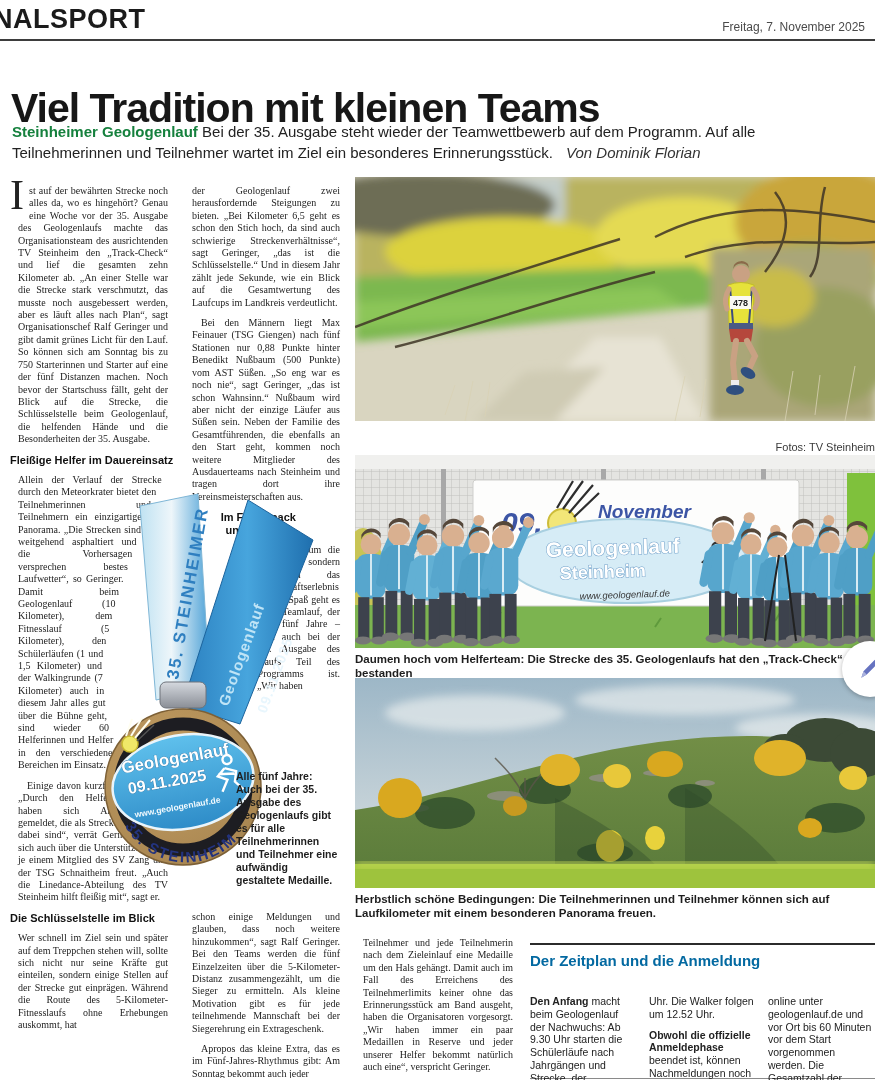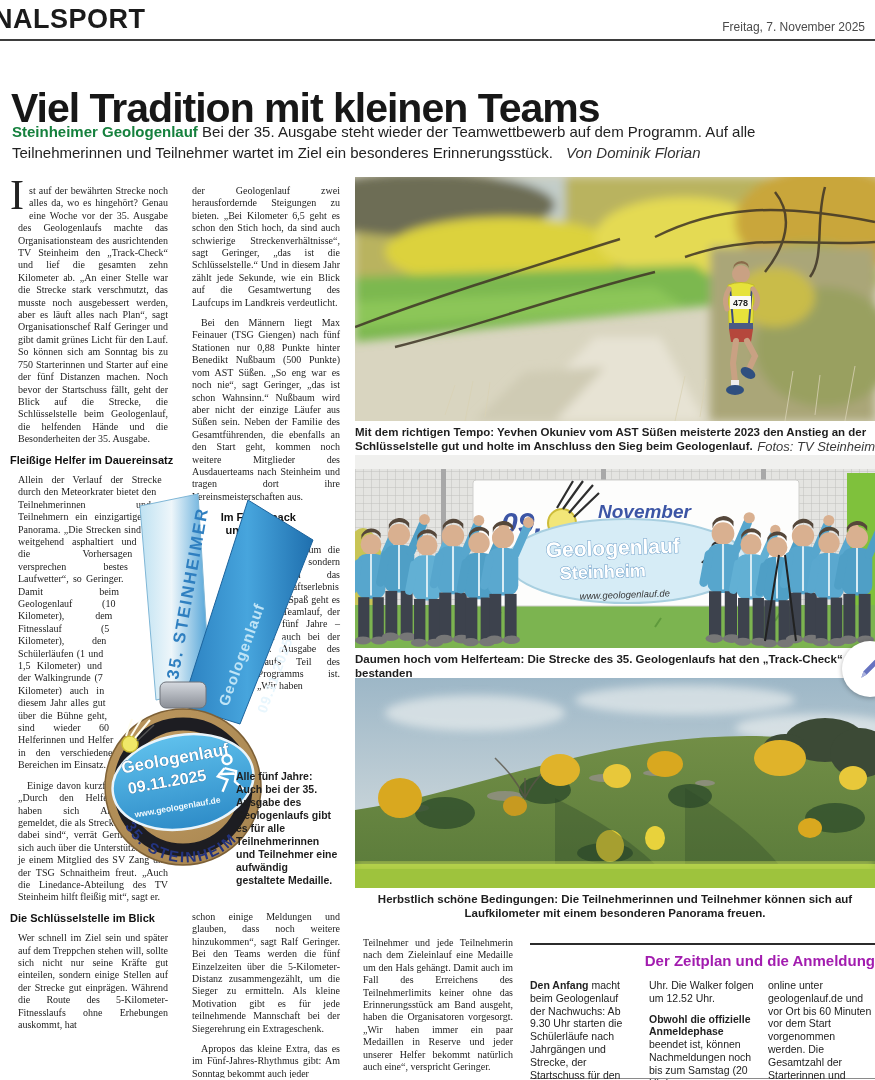--- a/index.html
+++ b/index.html
@@ -33,32 +33,32 @@
   
   .sp1{float:right;width:74px;height:318px;margin-top:62px;
        shape-outside:polygon(100% 0,80% 5%,56% 16%,20% 36%,0 52%,8% 66%,36% 82%,70% 94%,100% 100%);}
   .sp2{float:left;width:76px;height:196px;
        shape-outside:polygon(0 0,42% 0,72% 30%,100% 58%,94% 100%,0 100%);}
   
   .photo{position:absolute;overflow:hidden;}
   .photo svg{display:block;}
   .caption{position:absolute;font-family:"Liberation Sans",sans-serif;font-weight:700;
         font-size:11.5px;line-height:1.25;color:#1e1e1e;}
-  .credit{position:absolute;right:0;bottom:0;font-weight:400;font-style:italic;
-        font-size:13px;color:#3a3a3a;}
+  .credit{position:absolute;right:0;bottom:0;font-weight:400;
+        font-size:11px;color:#3a3a3a;}
   
   .medal{position:absolute;left:98px;top:492px;width:250px;height:400px;z-index:3;}
   .medal-caption{position:absolute;left:236px;top:770px;width:102px;z-index:3;
         font-family:"Liberation Sans",sans-serif;font-weight:700;font-size:10.5px;
         line-height:13px;text-align:left;color:#1e1e1e;}
   
   .infobox{position:absolute;left:530px;top:943px;width:345px;height:133px;
         border-top:2px solid #2b2b2b;border-bottom:1px solid #8a8a8a;
         font-family:"Liberation Sans",sans-serif;}
-  .infobox h2{margin:7px 0 10px 0;font-size:15px;color:#a21caf;text-align:right;}
+  .infobox h2{margin:7px 0 26px 0;font-size:15px;color:#0369a1;}
   .ib-cols{display:flex;gap:13px;}
   .ib-col{width:106px;font-size:10.5px;line-height:12.8px;color:#222;}
   .ib-col p{margin:0 0 8px 0;}
   .ib-b{font-weight:700;}
   
   .pen-btn{position:absolute;left:842px;top:641px;width:56px;height:56px;border-radius:50%;
         background:#fff;box-shadow:0 1px 5px rgba(0,0,0,.3);z-index:5;
         display:flex;align-items:center;justify-content:center;cursor:pointer;}
 </style>
 </head>
@@ -153,21 +153,20 @@
         <path d="M374,152 h24 l-2,13 h-20 z" fill="#b5473c"></path>
         <path d="M381,164 l-3,22 l2,19" stroke="#c9a183" stroke-width="6" fill="none" stroke-linecap="round"></path>
         <path d="M392,164 l8,15 l-6,13" stroke="#c9a183" stroke-width="6" fill="none" stroke-linecap="round"></path>
         <rect x="376" y="203" width="8" height="6" fill="#eee"></rect>
         <ellipse cx="380" cy="213" rx="9" ry="5" fill="#2f4f7f"></ellipse>
         <ellipse cx="393" cy="196" rx="8" ry="5" fill="#2f4f7f" transform="rotate(30 393 196)"></ellipse>
       </g>
     </svg>
   </div>
   <div class="caption" style="left:355px;top:425px;width:520px;height:30px;">
-    <span>Mit dem richtigen Tempo: Yevhen Okuniev vom AST Süßen meisterte 2023 den Anstieg an der Schlüsselstelle gut und holte im Anschluss den Sieg beim Geologenlauf.</span>
     <span class="credit">Fotos: TV Steinheim</span>
   </div>
 
   <div class="photo" style="left:355px;top:455px;width:520px;height:193px;">
     <svg width="520" height="193" viewBox="0 0 520 193">
       <defs>
         <pattern id="mesh" width="8" height="8" patternUnits="userSpaceOnUse">
           <rect width="8" height="8" fill="#e4e4e1"></rect>
           <path d="M0,0 H8 M0,0 V8" stroke="#c0c0bd" stroke-width="1"></path>
         </pattern>
@@ -288,21 +287,21 @@
         <ellipse cx="300" cy="160" rx="10" ry="12" fill="#e8d23c"></ellipse>
         <ellipse cx="455" cy="150" rx="12" ry="10" fill="#d9a81f"></ellipse>
         <ellipse cx="160" cy="128" rx="12" ry="10" fill="#c79a20"></ellipse>
       </g>
       <path d="M200,120 C260,150 300,180 320,210 L200,210 Z" fill="#2c4528" opacity=".35"></path>
       <path d="M330,110 C380,140 420,175 440,210 L330,210 Z" fill="#2c4528" opacity=".3"></path>
       <rect x="0" y="186" width="520" height="24" fill="#9ec33d"></rect>
       <rect x="0" y="184" width="520" height="6" fill="#c6dc55" filter="url(#b3)"></rect>
     </svg>
   </div>
-  <div class="caption" style="left:355px;top:892px;width:520px;text-align:center;">
+  <div class="caption" style="left:355px;top:892px;width:520px;">
     <span>Herbstlich schöne Bedingungen: Die Teilnehmerinnen und Teilnehmer können sich auf Laufkilometer mit einem besonderen Panorama freuen.</span>
   </div>
 
   <div class="medal">
     <svg width="250" height="400" viewBox="0 0 250 400">
       <defs>
         <linearGradient id="strapA" x1="0" y1="0" x2="1" y2="0">
           <stop offset="0" stop-color="#bfe2f2"></stop>
             <stop offset=".45" stop-color="#eef6fa"></stop>
             <stop offset="1" stop-color="#4aa0d6"></stop>

